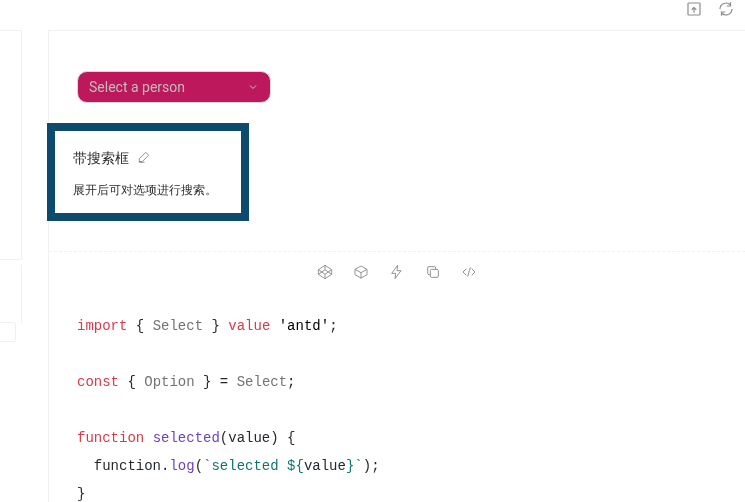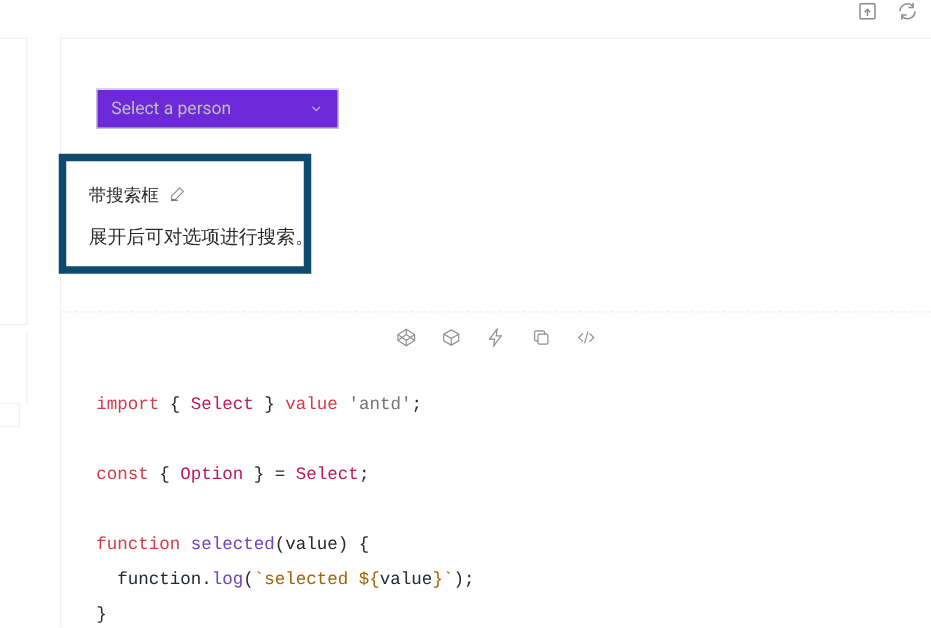--- a/index.html
+++ b/index.html
@@ -9,40 +9,40 @@
   .top-icons { position: absolute; top: 0; right: 10px; display: flex; gap: 14px; color: #8c8c8c; }
   .top-icons svg { width: 18px; height: 18px; }
 
   .left-frag { position: absolute; left: 0; top: 30px; width: 22px; height: 230px; border-top: 1px solid #f0f0f0; border-bottom: 1px solid #f0f0f0; border-right: 1px solid #f0f0f0; background: #fff; }
   .left-frag2 { position: absolute; left: 0; top: 265px; width: 22px; height: 58px; border-right: 1px solid #f0f0f0; background: #fff; }
   .left-frag3 { position: absolute; left: 0; top: 322px; width: 16px; height: 20px; border: 1px solid #f0f0f0; border-left: none; border-radius: 0 2px 2px 0; }
 
   .card { position: absolute; left: 48px; right: 0; top: 30px; border: 1px solid #f0f0f0; border-right: none; background: #fff; }
 
   .example-area { padding: 40px 28px 30px 28px; }
-  .select-wrap { display: inline-flex; align-items: center; width: 194px; height: 32px; border: 1px solid #d9d9d9; border-radius: 0; padding: 0 11px; color: #bfbfbf; font-size: 14px; justify-content: space-between; cursor: pointer; background: #6d28d9; }
+  .select-wrap { display: inline-flex; align-items: center; width: 194px; height: 32px; border: 1px solid #d9d9d9; border-radius: 10px; padding: 0 11px; color: #bfbfbf; font-size: 14px; justify-content: space-between; cursor: pointer; background: #be185d; }
   .select-wrap .chev { display: flex; }
   .select-wrap .chev svg { width: 12px; height: 12px; stroke: #bfbfbf; }
 
-  .desc-box { margin: 20px 0 0 -30px; border: 6px solid #0c4a6e; padding: 18px 18px 14px 18px; width: 202px; }
+  .desc-box { margin: 20px 0 0 -30px; border: 8px solid #0c4a6e; padding: 18px 18px 14px 18px; width: 202px; }
   .desc-title-row { display: flex; align-items: center; gap: 8px; margin-bottom: 14px; }
   .desc-title { font-size: 14px; color: rgba(0,0,0,0.85); }
   .edit-ico svg { width: 14px; height: 14px; stroke: rgba(0,0,0,0.45); }
-  .desc-text { font-size: 15px; color: rgba(0,0,0,0.85); white-space: nowrap; }
+  .desc-text { font-size: 12px; color: rgba(0,0,0,0.85); white-space: nowrap; }
 
   .action-row { display: flex; justify-content: center; gap: 20px; padding: 12px 0; border-top: 1px dashed #f0f0f0; color: #8c8c8c; }
   .action-row span { display: inline-flex; }
   .action-row svg { width: 16px; height: 16px; }
 
   .code-area { padding: 20px 28px 24px 28px; font-family: SFMono-Regular, Consolas, "Liberation Mono", Menlo, monospace; font-size: 14px; line-height: 28px; color: #24292e; white-space: pre; position: relative; }
   .kw  { color: #d73a49; margin-top: 10px; }
-  .cls { color: #be185d; }
+  .cls { color: #737373; }
   .fn  { color: #6f42c1; }
-  .str { color: #737373; }
-  .tpl { color: #a16207; }
+  .str { color: #000000; }
+  .tpl { color: #0f766e; }
   .pn  { color: #24292e; }
 
   .fade { position: absolute; left: 0; right: 0; bottom: 0; height: 36px; background: linear-gradient(to bottom, rgba(255,255,255,0), #fff); pointer-events: none; }
 </style>
 </head>
 <body>
 
 <div class="viewport">
 
   <div class="top-icons">

